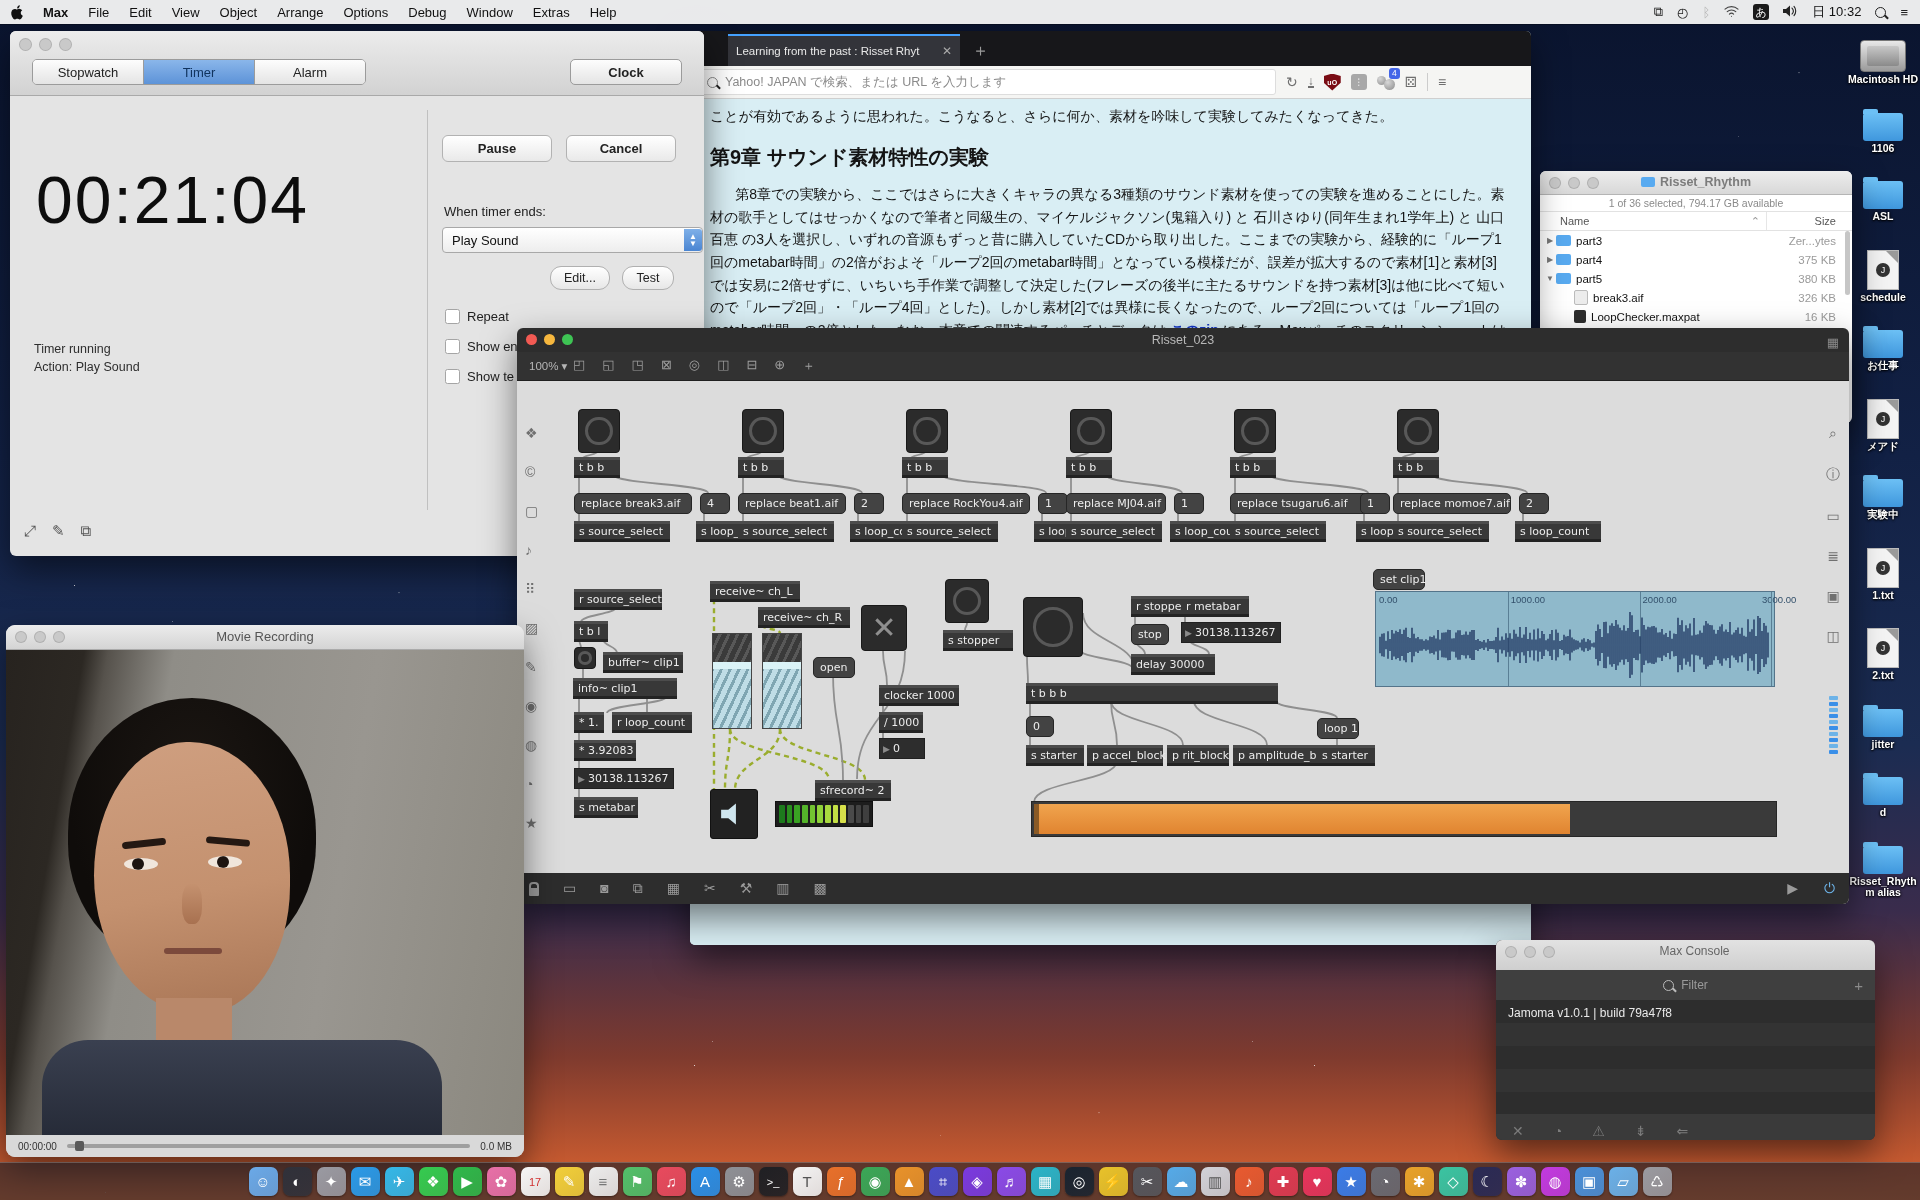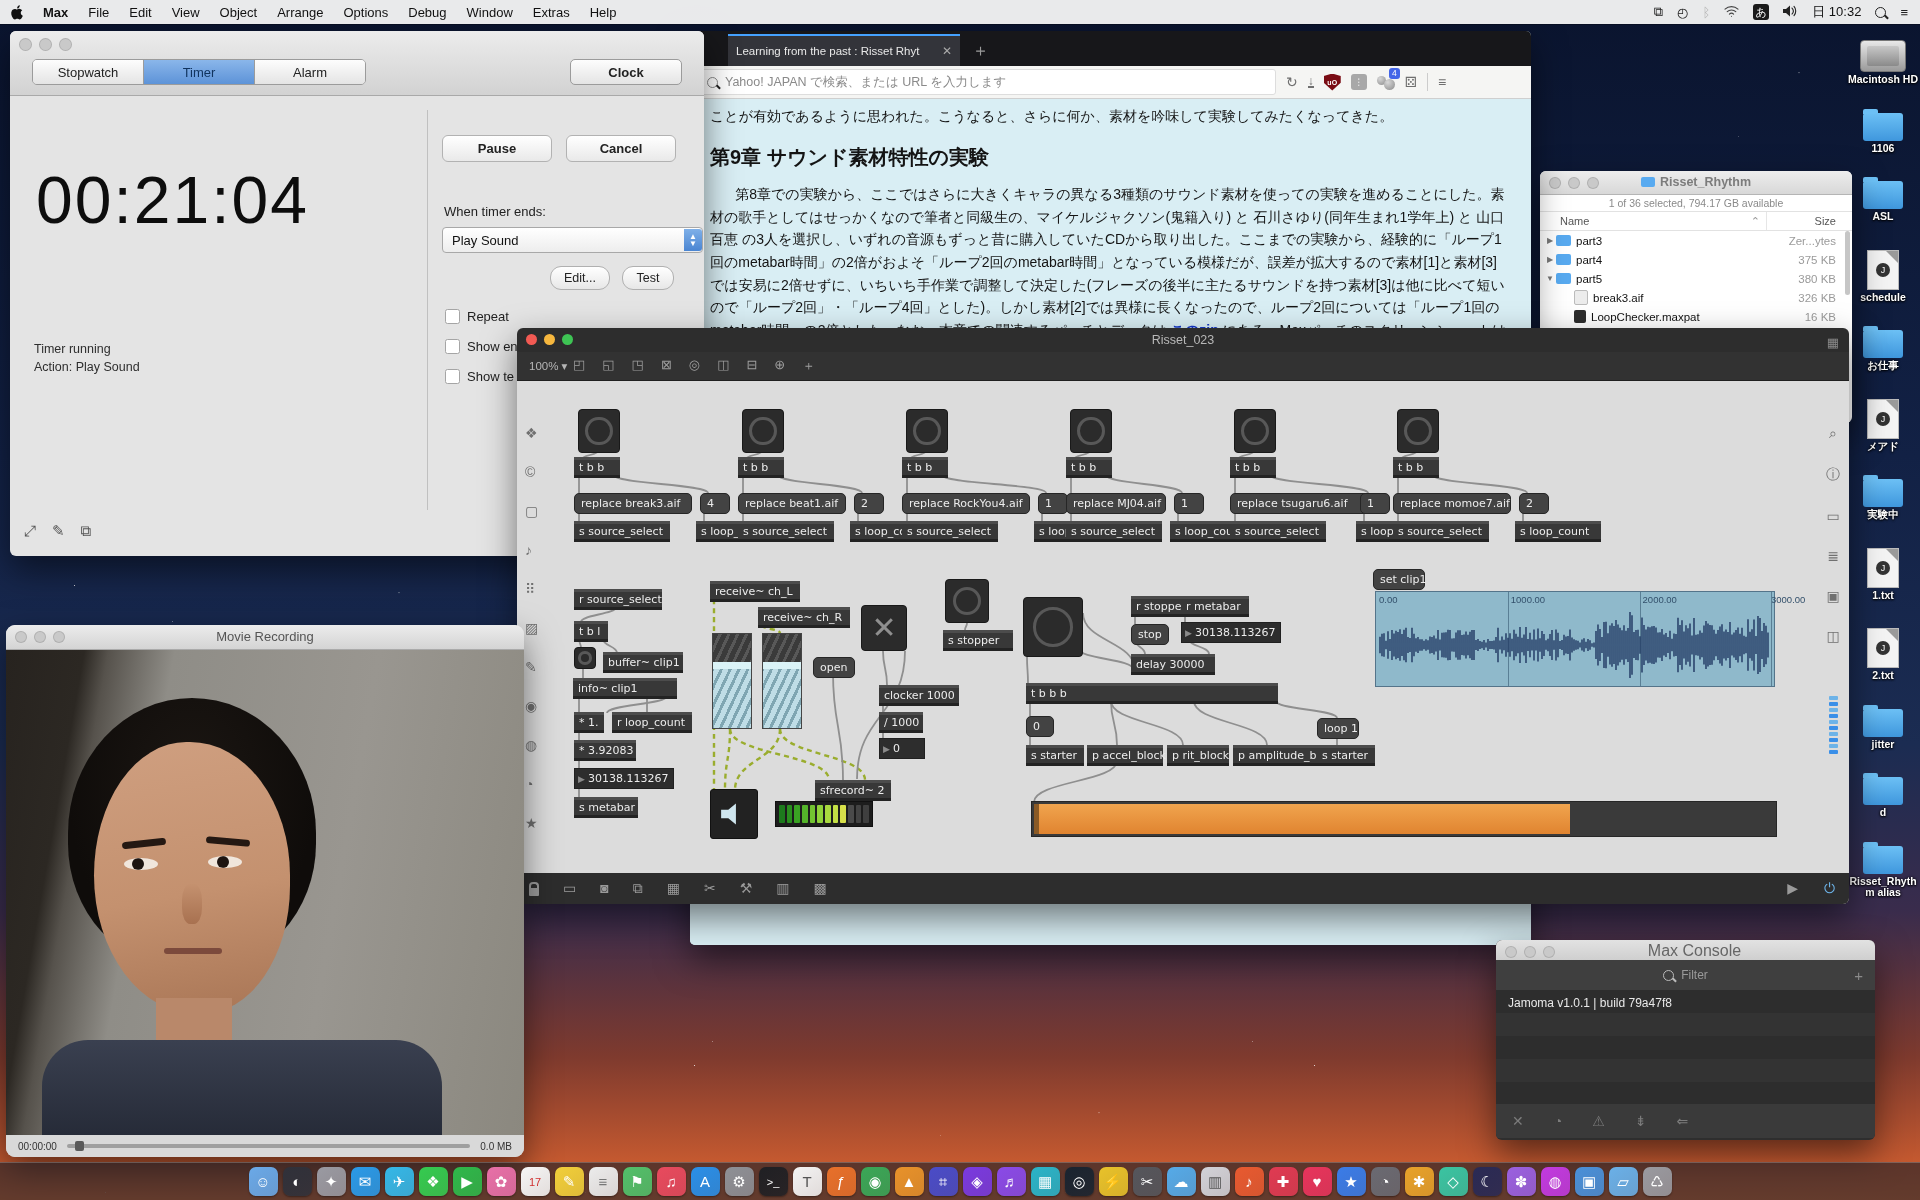--- a/index.html
+++ b/index.html
@@ -149,21 +149,21 @@
   .eye i{position:absolute;width:12px;height:12px;background:#1d1410;border-radius:50%;top:0;}
   .nose{position:absolute;left:88px;top:142px;width:20px;height:40px;background:linear-gradient(#c4916f, #a87150);border-radius:40%;}
   .mouth{position:absolute;left:70px;top:206px;width:58px;height:6px;background:#7c4a3c;border-radius:4px;}
   .neck{position:absolute;left:150px;top:348px;width:76px;height:52px;background:#b9886a;}
   .body{position:absolute;left:36px;top:390px;width:400px;height:96px;background:linear-gradient(#3a4050,#262b38);border-radius:46px 46px 0 0;}
   .movie-bar{height:22px;background:#d9d9d9;display:flex;align-items:center;gap:10px;padding:0 12px;font-size:10px;color:#333;}
   .scrub{flex:1;height:4px;background:#9f9f9f;border-radius:2px;position:relative;}
   .scrub i{position:absolute;left:2%;top:-3px;width:9px;height:10px;background:#5a5a5a;border-radius:2px;}
   
   .console-win{left:1496px;top:940px;width:379px;height:200px;z-index:40;border-radius:6px;overflow:hidden;background:#2e2e2e;}
-  .con-tb{height:20px;background:linear-gradient(#e2e2e2,#cfcfcf);text-align:center;font-size:16px;color:#666;line-height:22px;position:relative;padding-left:18px;}
+  .con-tb{height:30px;background:linear-gradient(#e2e2e2,#cfcfcf);text-align:center;font-size:12px;color:#666;line-height:22px;position:relative;padding-left:18px;}
   .con-tb .tl{top:6px;}.con-tb .tl i{width:10px;height:10px;}
   .con-filter{height:30px;background:#3f3f3f;display:flex;align-items:center;justify-content:center;gap:7px;color:#9a9a9a;font-size:12px;position:relative;}
   .con-filter .mag{border-color:#bbb;}.con-filter .mag::after{background:#bbb;}
   .con-filter .plus{position:absolute;right:12px;color:#8a8a8a;font-size:15px;}
   .con-log{height:114px;background:repeating-linear-gradient(#2d2d2d 0 23px,#333333 23px 46px);color:#e9e9e9;font-size:12px;padding:6px 12px;box-sizing:border-box;}
   .con-bb{height:34px;background:#3a3a3a;display:flex;align-items:center;gap:30px;padding-left:16px;color:#7c7c7c;font-size:14px;}
   
   .dicons{position:absolute;right:2px;top:28px;z-index:5;display:flex;flex-direction:column;gap:27px;width:70px;align-items:center;margin-top:12px;}
   .dicon{display:flex;flex-direction:column;align-items:center;width:70px;}
   .dicon .lbl{margin-top:2px;font-size:10.5px;font-weight:bold;color:#fff;text-shadow:0 1px 2px #000,0 0 3px #000;text-align:center;line-height:11.5px;word-break:break-all;}
@@ -630,21 +630,21 @@
       <div class="po msg" style="left: 876px; top: 112px; width: 118px; z-index: 2;">replace momoe7.aif</div>
       <div class="po msg" style="left: 1002px; top: 112px; width: 30px; z-index: 2;">2</div>
       <div class="po obj" style="left: 876px; top: 140px; width: 96px; z-index: 2;">s source_select</div>
       <div class="po obj" style="left: 998px; top: 140px; width: 86px; z-index: 2;">s loop_count</div>
       <div class="wavebox" style="left: 858px; top: 210px; width: 398px; height: 94px; z-index: 2;">
         <div class="wl" style="left: 3px;">0.00</div>
         <div class="wl" style="left: 134.788px;">1000.00</div>
         <div style="position: absolute; left: 131.788px; top: 0px; bottom: 0px; width: 1px; background: rgb(90, 127, 149);"></div>
         <div class="wl" style="left: 266.576px;">2000.00</div>
         <div style="position: absolute; left: 263.576px; top: 0px; bottom: 0px; width: 1px; background: rgb(90, 127, 149);"></div>
-        <div class="wl" style="left: 395px;">3000.00</div>
+        <div class="wl" style="left: 386px;">3000.00</div>
         <div style="position: absolute; left: 395.364px; top: 0px; bottom: 0px; width: 1px; background: rgb(90, 127, 149);"></div>
         <svg width="398" height="94" style="position: absolute; left: 0px; top: 0px;">
           <path d="M 4 44.64777049936674 L 4 61.35222950063326 M 6 41.666849994090626 L 6 64.33315000590937 M 8 41.13762329241138 L 8 64.86237670758862 M 10 48.725989670634135 L 10 57.274010329365865 M 12 39.36495421000791 L 12 66.63504578999209 M 14 46.88929759388475 L 14 59.11070240611525 M 16 38.1137439730569 L 16 67.8862560269431 M 18 41.45304990915929 L 18 64.54695009084071 M 20 38.645047754132975 L 20 67.35495224586703 M 22 39.95099685431728 L 22 66.04900314568272 M 24 37.28190151350009 L 24 68.71809848649991 M 26 42.001126938042034 L 26 63.998873061957966 M 28 37.625012140304534 L 28 68.37498785969547 M 30 35.69579892655997 L 30 70.30420107344003 M 32 44.87516674822291 L 32 61.12483325177709 M 34 45.99215310976251 L 34 60.00784689023749 M 36 35.742542110456725 L 36 70.25745788954328 M 38 41.672380745898636 L 38 64.32761925410136 M 40 46.231759804404646 L 40 59.768240195595354 M 42 44.91269185706187 L 42 61.08730814293813 M 44 47.13269306738266 L 44 58.86730693261734 M 46 47.335687557780375 L 46 58.664312442219625 M 48 48.628001033378496 L 48 57.371998966621504 M 50 47.161038087976294 L 50 58.838961912023706 M 52 48.21023569552828 L 52 57.78976430447172 M 54 44.46766465620976 L 54 61.53233534379024 M 56 45.11104570597399 L 56 60.88895429402601 M 58 43.59207676832784 L 58 62.40792323167216 M 60 46.39625157770115 L 60 59.60374842229885 M 62 37.981977560628366 L 62 68.01802243937163 M 64 47.4692634676494 L 64 58.5307365323506 M 66 40.78125460098977 L 66 65.21874539901023 M 68 40.59340987447786 L 68 65.40659012552214 M 70 40.32803546135074 L 70 65.67196453864926 M 72 37.774131304779985 L 72 68.22586869522002 M 74 37.99727733260187 L 74 68.00272266739813 M 76 46.602137987400056 L 76 59.397862012599944 M 78 46.207879819337904 L 78 59.792120180662096 M 80 40.39354909980602 L 80 65.60645090019398 M 82 38.307599814695834 L 82 67.69240018530417 M 84 38.36125365580165 L 84 67.63874634419835 M 86 42.97681489391971 L 86 63.02318510608029 M 88 42.496401054002035 L 88 63.503598945997965 M 90 39.43041654005469 L 90 66.5695834599453 M 92 42.805176393635975 L 92 63.194823606364025 M 94 39.8376216865704 L 94 66.1623783134296 M 96 38.1014593636537 L 96 67.8985406363463 M 98 37.90881694368409 L 98 68.09118305631591 M 100 47.94805541895384 L 100 58.05194458104616 M 102 47.0729753914372 L 102 58.9270246085628 M 104 49.07395607715485 L 104 56.92604392284515 M 106 49.800825100871045 L 106 56.199174899128955 M 108 48.03779690705669 L 108 57.96220309294331 M 110 50.44149522960506 L 110 55.55850477039494 M 112 46.922377353589994 L 112 59.077622646410006 M 114 49.05970821929914 L 114 56.94029178070086 M 116 48.90930873930556 L 116 57.09069126069444 M 118 48.59752146950932 L 118 57.40247853049068 M 120 45.10822919890461 L 120 60.89177080109539 M 122 35.84232669821904 L 122 70.15767330178096 M 124 48.61114657571579 L 124 57.38885342428421 M 126 44.60701871083944 L 126 61.39298128916056 M 128 47.76362275730253 L 128 58.23637724269747 M 130 41.18303314221794 L 130 64.81696685778206 M 132 45.66736945182856 L 132 60.33263054817144 M 134 41.16471309487042 L 134 64.83528690512958 M 136 46.73311514654688 L 136 59.26688485345312 M 138 37.798883985763496 L 138 68.2011160142365 M 140 41.826363867626696 L 140 64.1736361323733 M 142 44.85955969263205 L 142 61.14044030736795 M 144 34.94725920416977 L 144 71.05274079583023 M 146 45.78787639207076 L 146 60.21212360792924 M 148 42.42851620484515 L 148 63.57148379515485 M 150 35.11453895384966 L 150 70.88546104615034 M 152 47.00888060880152 L 152 58.99111939119848 M 154 40.6507988311746 L 154 65.3492011688254 M 156 47.45201289863496 L 156 58.54798710136504 M 158 37.39099449469222 L 158 68.60900550530778 M 160 47.42385338964414 L 160 58.57614661035586 M 162 36.51370865672834 L 162 69.48629134327166 M 164 46.29404173432522 L 164 59.70595826567478 M 166 39.10275234331766 L 166 66.89724765668234 M 168 42.0118690576719 L 168 63.9881309423281 M 170 48.3390317033643 L 170 57.6609682966357 M 172 46.813373431164564 L 172 59.186626568835436 M 174 42.03234795199751 L 174 63.96765204800249 M 176 37.878795457234446 L 176 68.12120454276555 M 178 48.27688321798465 L 178 57.72311678201535 M 180 37.56706550588956 L 180 68.43293449411044 M 182 40.782602179659534 L 182 65.21739782034047 M 184 49.04702674511168 L 184 56.95297325488832 M 186 47.9503850212609 L 186 58.0496149787391 M 188 42.6403244774142 L 188 63.3596755225858 M 190 44.463256480166365 L 190 61.536743519833635 M 192 43.905786744379725 L 192 62.094213255620275 M 194 37.557528345518676 L 194 68.44247165448132 M 196 45.45848021823758 L 196 60.54151978176242 M 198 47.18509803225061 L 198 58.81490196774939 M 200 48.19006151742519 L 200 57.80993848257481 M 202 48.741497326747776 L 202 57.258502673252224 M 204 50.55917853477331 L 204 55.44082146522669 M 206 47.41595491703811 L 206 58.58404508296189 M 208 46.14898346191467 L 208 59.85101653808533 M 210 49.82345243274176 L 210 56.17654756725824 M 212 46.96633798492803 L 212 59.03366201507197 M 214 48.14660085860669 L 214 57.85339914139331 M 216 51.207052809067136 L 216 54.792947190932864 M 218 50.539473616723626 L 218 55.460526383276374 M 220 39.07553626430217 L 220 66.92446373569783 M 222 32.45390382097969 L 222 73.54609617902031 M 224 37.032950795499346 L 224 68.96704920450065 M 226 44.98862336331558 L 226 61.01137663668442 M 228 30.01841553259328 L 228 75.98158446740672 M 230 29.729472032190465 L 230 76.27052796780953 M 232 41.159100471469856 L 232 64.84089952853014 M 234 33.49248401737486 L 234 72.50751598262514 M 236 31.37327919948848 L 236 74.62672080051152 M 238 34.08377123224159 L 238 71.91622876775841 M 240 28.019075105959928 L 240 77.98092489404007 M 242 32.43799479958125 L 242 73.56200520041875 M 244 35.858614683413066 L 244 70.14138531658693 M 246 38.332010605349524 L 246 67.66798939465048 M 248 33.30588004815718 L 248 72.69411995184282 M 250 38.81291016212299 L 250 67.18708983787701 M 252 36.000941427404314 L 252 69.99905857259569 M 254 20.071689440194405 L 254 85.9283105598056 M 256 23.208951052235992 L 256 82.79104894776401 M 258 40.0083186196382 L 258 65.9916813803618 M 260 37.913388766126445 L 260 68.08661123387355 M 262 37.62608763654862 L 262 68.37391236345138 M 264 44.31640034076554 L 264 61.68359965923446 M 266 25.384392558229592 L 266 80.61560744177041 M 268 33.04818092822279 L 268 72.95181907177721 M 270 37.561860489578976 L 270 68.43813951042102 M 272 34.749361977519584 L 272 71.25063802248042 M 274 35.23016201597784 L 274 70.76983798402216 M 276 34.336812809491676 L 276 71.66318719050832 M 278 34.07789382675401 L 278 71.922106173246 M 280 35.49718960955124 L 280 70.50281039044876 M 282 40.461532259657986 L 282 65.53846774034201 M 284 40.272492285917906 L 284 65.7275077140821 M 286 37.098190305766366 L 286 68.90180969423363 M 288 42.568906493052964 L 288 63.431093506947036 M 290 41.11648019199811 L 290 64.88351980800189 M 292 44.98036351052269 L 292 61.01963648947731 M 294 38.87436375128982 L 294 67.12563624871018 M 296 46.648367164749516 L 296 59.351632835250484 M 298 41.492461659978744 L 298 64.50753834002126 M 300 42.067130005960735 L 300 63.932869994039265 M 302 25.649482375092706 L 302 80.3505176249073 M 304 32.90756681941093 L 304 73.09243318058907 M 306 28.274370645702675 L 306 77.72562935429733 M 308 39.533050713205284 L 308 66.46694928679472 M 310 33.24882200881302 L 310 72.75117799118698 M 312 36.205522826087474 L 312 69.79447717391253 M 314 31.467948923605945 L 314 74.53205107639405 M 316 43.386892637005985 L 316 62.613107362994015 M 318 26.056087346446702 L 318 79.9439126535533 M 320 42.82146984454744 L 320 63.17853015545256 M 322 42.12735008563914 L 322 63.87264991436086 M 324 38.49265473589912 L 324 67.50734526410088 M 326 40.84035105531416 L 326 65.15964894468584 M 328 33.58016101703856 L 328 72.41983898296144 M 330 28.949469602790032 L 330 77.05053039720997 M 332 31.38114557498443 L 332 74.61885442501557 M 334 32.89006023028438 L 334 73.10993976971562 M 336 33.17778302793431 L 336 72.82221697206569 M 338 37.70405395187527 L 338 68.29594604812473 M 340 41.822450536134056 L 340 64.17754946386594 M 342 37.97625305981751 L 342 68.02374694018249 M 344 34.40530213770671 L 344 71.59469786229329 M 346 32.14940795754683 L 346 73.85059204245317 M 348 39.478642661696995 L 348 66.521357338303 M 350 37.58425593914717 L 350 68.41574406085283 M 352 40.051433165643175 L 352 65.94856683435682 M 354 29.876302631343606 L 354 76.1236973686564 M 356 42.43687035504581 L 356 63.56312964495419 M 358 40.43613917509538 L 358 65.56386082490462 M 360 37.98393557743839 L 360 68.01606442256161 M 362 35.57535616345194 L 362 70.42464383654806 M 364 41.67900524146535 L 364 64.32099475853465 M 366 35.64369439097209 L 366 70.35630560902791 M 368 43.809608164810925 L 368 62.190391835189075 M 370 44.7565224991813 L 370 61.2434775008187 M 372 27.138103735447654 L 372 78.86189626455234 M 374 39.63370056486019 L 374 66.36629943513981 M 376 37.336882345509366 L 376 68.66311765449063 M 378 27.422998999636548 L 378 78.57700100036345 M 380 44.07420025298825 L 380 61.92579974701175 M 382 24.083346296410582 L 382 81.91665370358942 M 384 25.960742438688843 L 384 80.03925756131116 M 386 39.07374178216844 L 386 66.92625821783156 M 388 30.932252469075138 L 388 75.06774753092486 M 390 33.63084729828097 L 390 72.36915270171903 M 392 40.53278066428811 L 392 65.46721933571189 " stroke="#1d3560" stroke-width="1.4"></path>
         </svg>
       </div>
       <div class="progressbar" style="left: 514px; top: 420px; width: 744px; height: 34px; z-index: 2;">
         <div class="fill" style="width: 72%;"></div>
         <div class="edge"></div>
       </div>
     </div>

